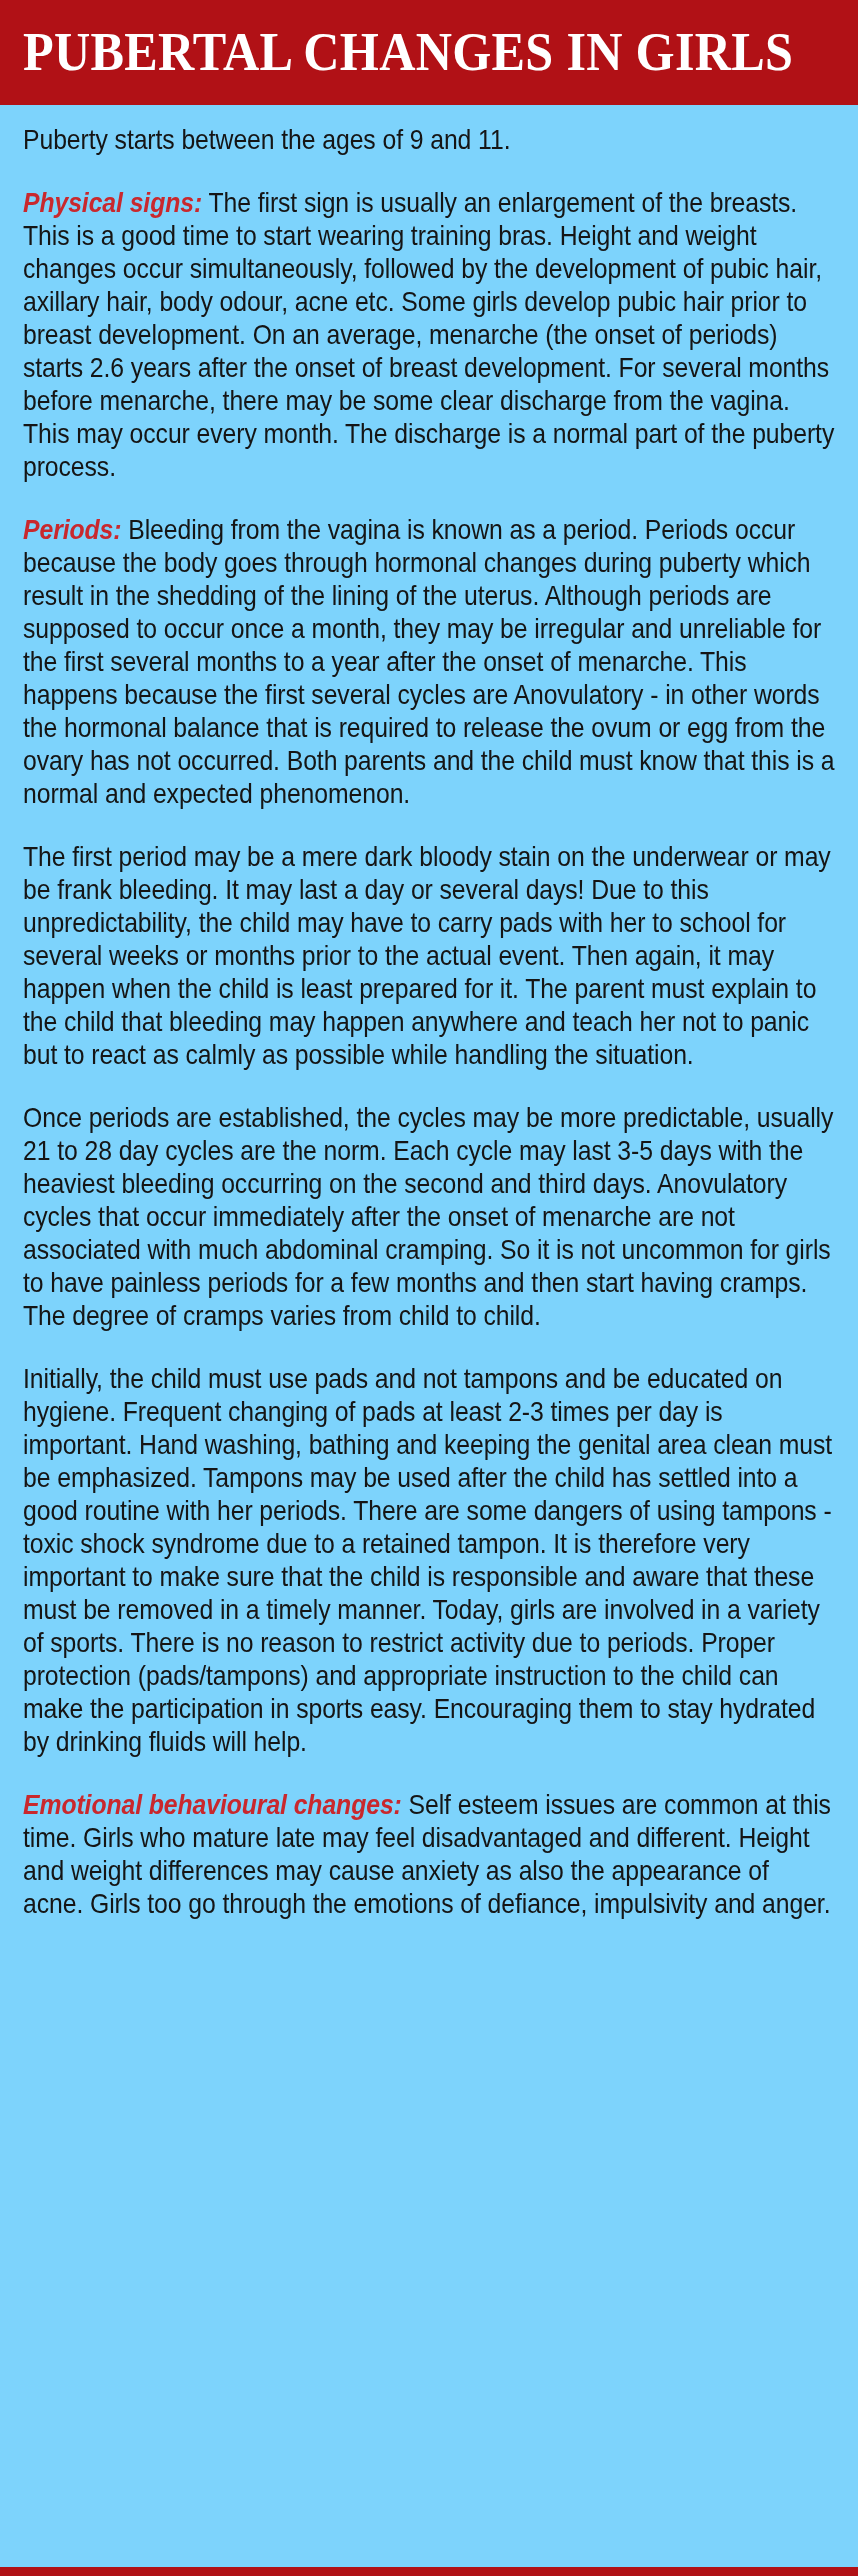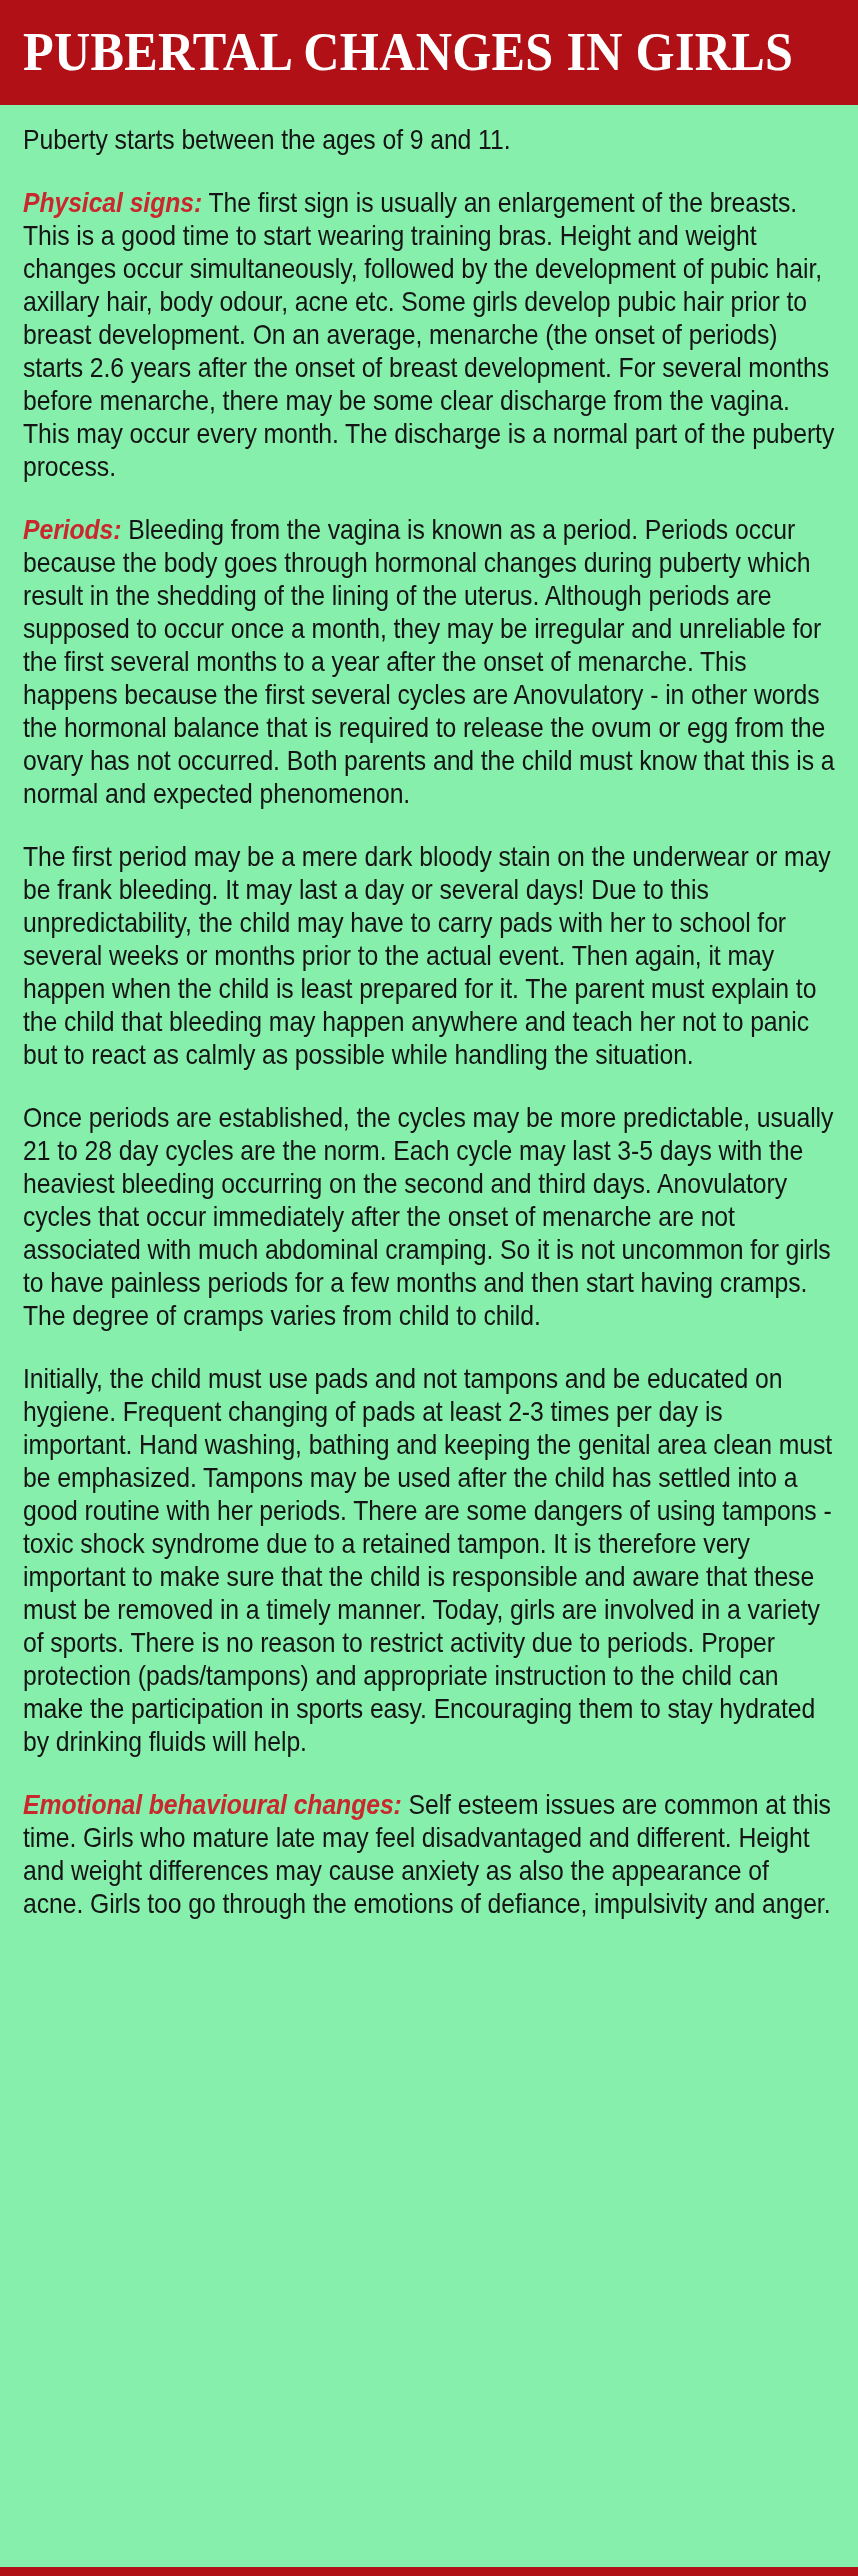--- a/index.html
+++ b/index.html
@@ -80,21 +80,21 @@
   .footer-bar {
     flex: 0 0 9px;
     height: 9px;
     background: #b11116;
     width: 100%;
   }
 </style>
 </head>
 <body style="background: rgb(253, 249, 227);">
 
-<div class="card" style="background: #86efac;">
+<div class="card" style="background: #7dd3fc;">
 
   <div class="header-bar" style="background: rgb(177, 17, 22);">
     <h1 class="header-title">PUBERTAL CHANGES IN GIRLS</h1>
   </div>
 
   <div class="body-area">
 
   <p class="para" style="color: rgb(21, 21, 21);"><span>Puberty starts between the ages of 9 and 11.</span></p>
       <p class="para" style="color: rgb(21, 21, 21);"><span class="lead" style="color: rgb(201, 40, 45);">Physical signs:</span><span> The first sign is usually an enlargement of the breasts. This is a good time to start wearing training bras. Height and weight changes occur simultaneously, followed by the development of pubic hair, axillary hair, body odour, acne etc. Some girls develop pubic hair prior to breast development. On an average, menarche (the onset of periods) starts 2.6 years after the onset of breast development. For several months before menarche, there may be some clear discharge from the vagina. This may occur every month. The discharge is a normal part of the puberty process.</span></p>
       <p class="para" style="color: rgb(21, 21, 21);"><span class="lead" style="color: rgb(201, 40, 45);">Periods:</span><span> Bleeding from the vagina is known as a period. Periods occur because the body goes through hormonal changes during puberty which result in the shedding of the lining of the uterus. Although periods are supposed to occur once a month, they may be irregular and unreliable for the first several months to a year after the onset of menarche. This happens because the first several cycles are Anovulatory - in other words the hormonal balance that is required to release the ovum or egg from the ovary has not occurred. Both parents and the child must know that this is a normal and expected phenomenon.</span></p>

